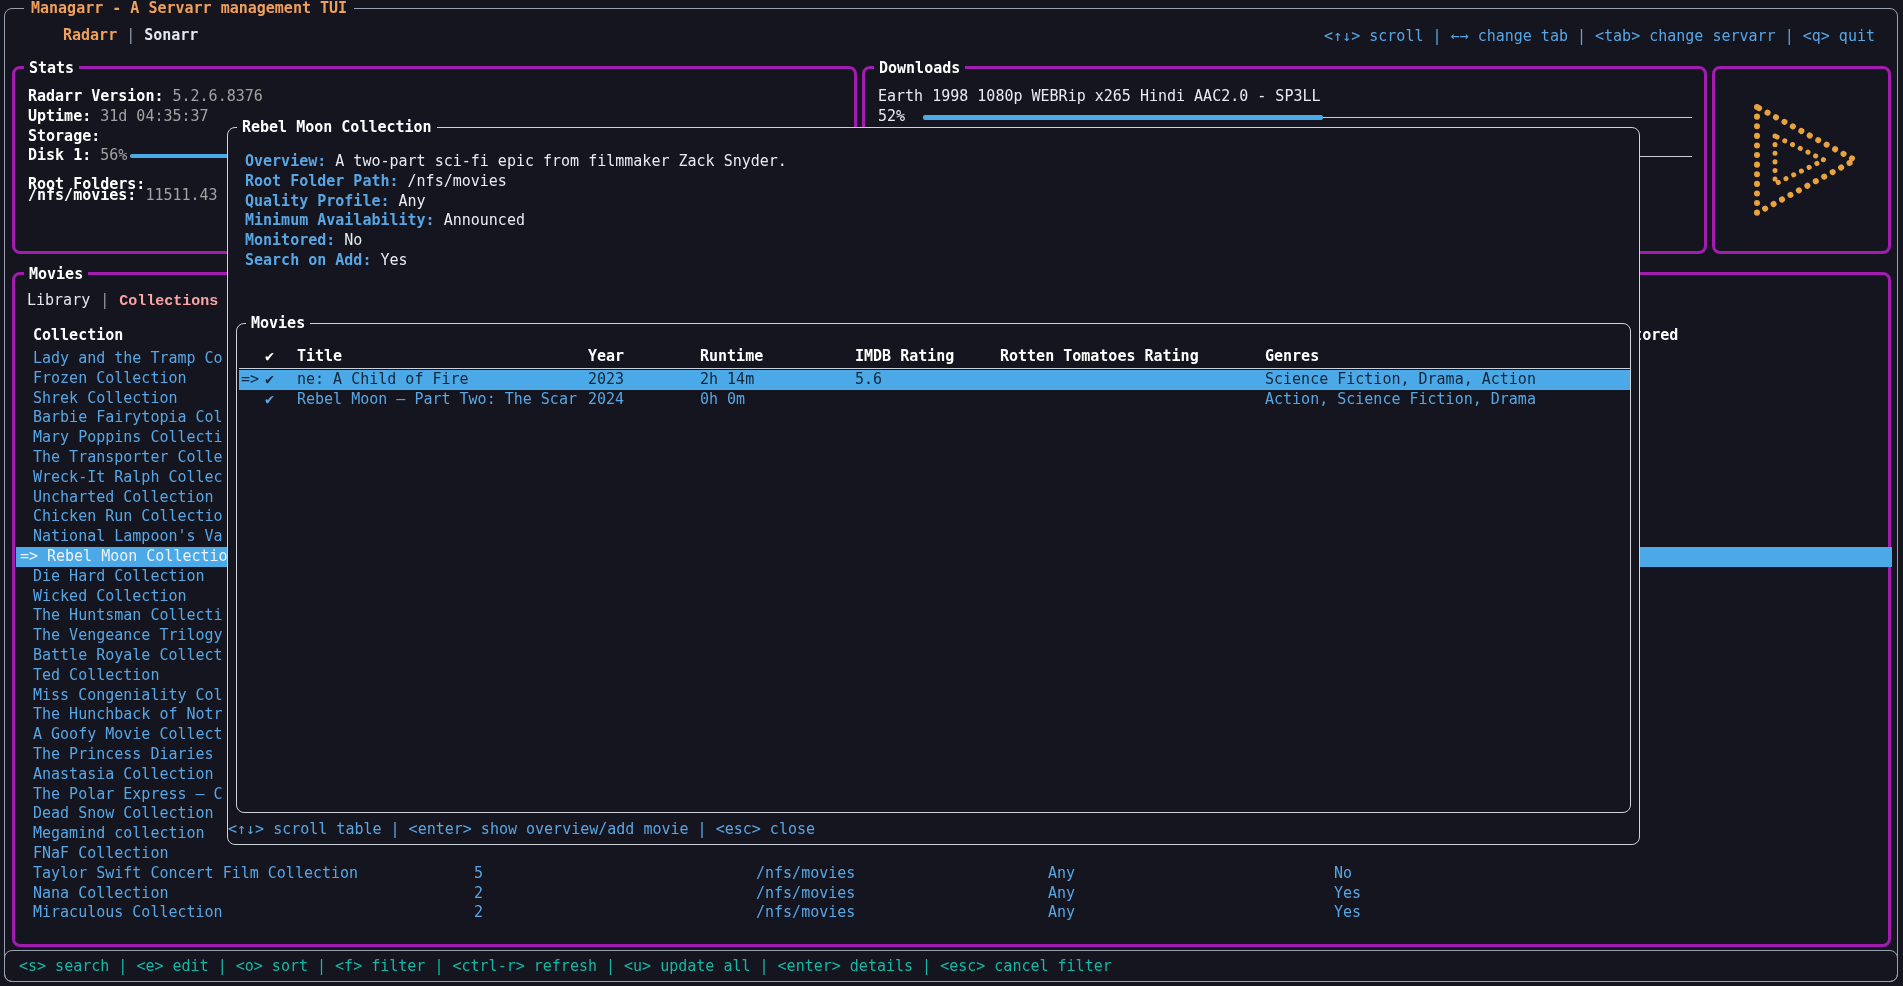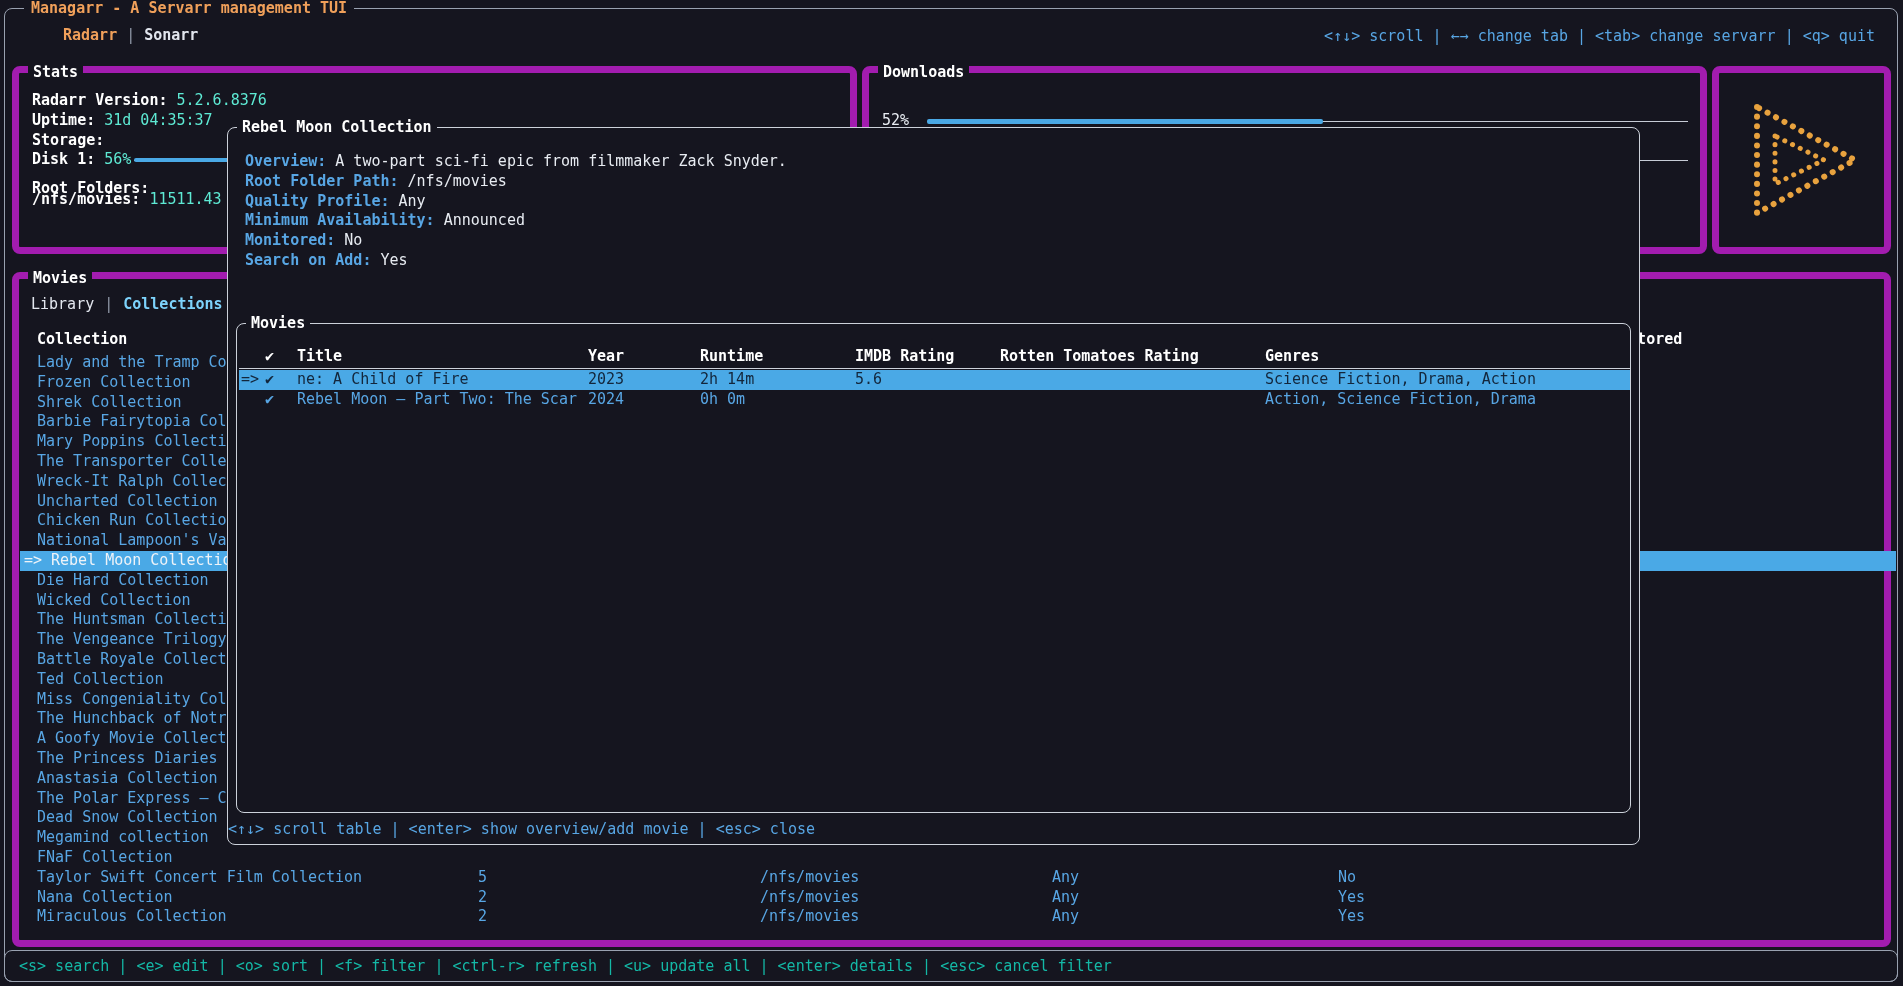--- a/index.html
+++ b/index.html
@@ -16,29 +16,29 @@
            border:1px solid #99a1b0; border-radius:8px; }
   .app-title { position:absolute; left:24px; top:0; height:17px; line-height:17px;
            background:#15151f; padding:0 7px; color:#f0a05a; 
            font-weight:bold; z-index:3; }
   .sv-bar { position:absolute; left:20px; top:26px; font-weight:bold;margin-left:43px; }
   .sv-tab-radarr { color:#f0a05a; }
   .sv-sep { color:#8f97a6; font-weight:normal; padding:0 9px; }
   .sv-tab-sonarr { color:#e2e6ee; }
   .top-keys { position:absolute; right:28px; top:27px; color:#58a6e4; }
 
-  .panel { position:absolute; border:7px solid #a21caf; border-radius:8px; }
+  .panel { position:absolute; border:3px solid #a21caf; border-radius:8px; }
   .ptitle { position:absolute; top:-10px; left:9px; background:#15151f; padding:0 5px;
             color:#ffffff; font-weight:bold; line-height:19px; z-index:2; }
 
   
   .stats { left:12px; top:66px; width:845px; height:188px; }
   .sline { position:absolute; left:13px; height:19.8px; line-height:19.8px; }
   .sl { font-weight:bold; color:#ffffff; }
-  .svl { color:#5eead4; }
+  .svl { color:#a3a3a3; }
   .gauge { position:absolute; }
   .gauge .rest { position:absolute; left:0; right:0; top:45%; height:1px; background:#c7ccd6; }
   .gauge .fill { position:absolute; left:0; top:0; height:100%; background:#4aa9e6; border-radius:2px; }
   .gauge-disk { left:115px; right:12px; top:85px; height:4px; }
   .gauge-root { left:240px; right:12px; top:125px; height:4px; }
 
   
   .downloads { left:862px; top:66px; width:845px; height:188px; }
   .dtitle { position:absolute; left:13px; top:18px; color:#e8ecf2; line-height:19.8px; }
   .dpct   { position:absolute; left:13px; top:38px; color:#e8ecf2; line-height:19.8px; }
@@ -47,21 +47,21 @@
 
   
   .logo-panel { left:1712px; top:66px; width:179px; height:188px; }
   .logo-wrap { position:absolute; inset:0; display:flex; align-items:center; justify-content:center; }
 
   
   .movies { left:12px; top:272px; width:1879px; height:675px; }
   .mtabs { position:absolute; left:12px; top:16px; }
   .mtab-inactive { color:#e2e6ee; }
   .mtab-sep { color:#8f97a6; padding:0 10px; }
-  .mtab-active { color:#7dd3fc; font-weight:bold; }
+  .mtab-active { color:#fca5a5; font-weight:bold;font-family:Liberation Mono, monospace; }
   .mhead { position:absolute; left:1px; width:1876px; top:50px; height:20px; line-height:20px;
            font-weight:bold; color:#ffffff; }
   .cell { position:absolute; top:0; }
   .c-name    { left:17px; }
   .c-count   { left:458px; }
   .c-path    { left:740px; }
   .c-quality { left:1032px; }
   .c-soa     { left:1318px; }
   .c-mon     { left:1581px; }
   .mrows { position:absolute; left:1px; top:74px; width:1876px; }
@@ -138,20 +138,21 @@
     <span class="sl">/nfs/movies:</span> <span class="svl">11511.43 GB</span>
   </div>
   <div class="gauge gauge-root">
     <span class="rest"></span>
       <span class="fill" style="width:100%"></span>
   </div>
 </div>
 
 <div class="panel downloads">
   <div class="ptitle">Downloads</div>
+  <div class="dtitle">Earth 1998 1080p WEBRip x265 Hindi AAC2.0 - SP3LL</div>
   <div class="dpct">52%</div>
   <div class="gauge gauge-1">
     <span class="rest"></span>
       <span class="fill" style="width: 52%;"></span>
   </div>
   <div class="gauge gauge-2">
     <span class="rest"></span>
       <span class="fill" style="width: 0%;"></span>
   </div>
 </div>

